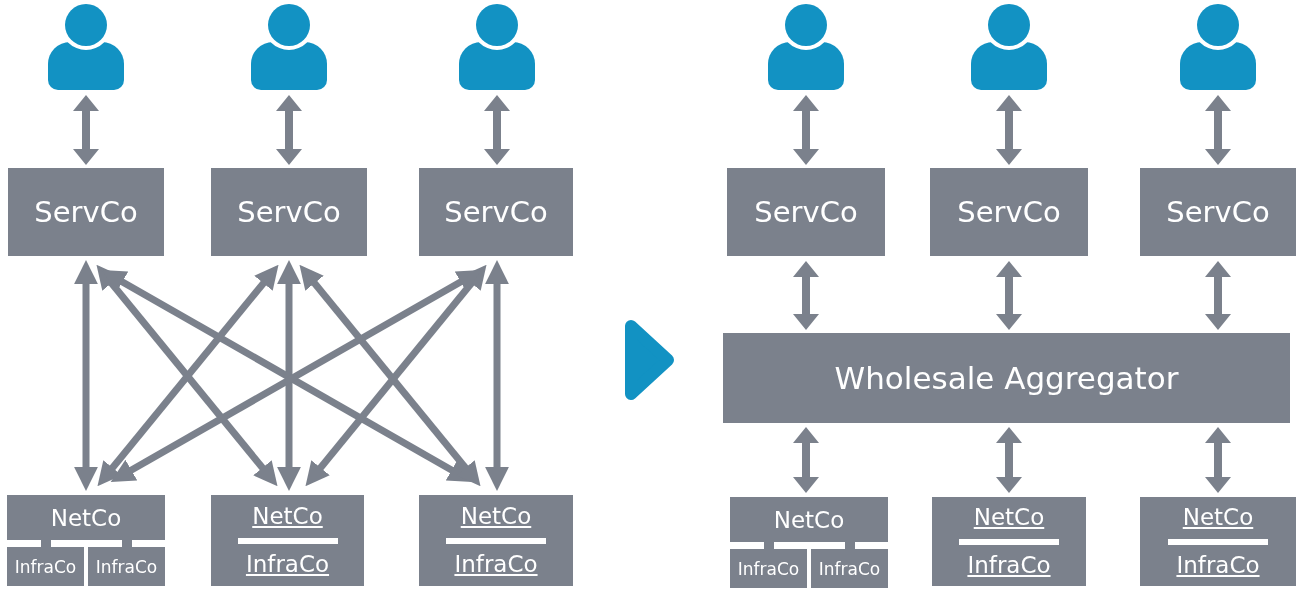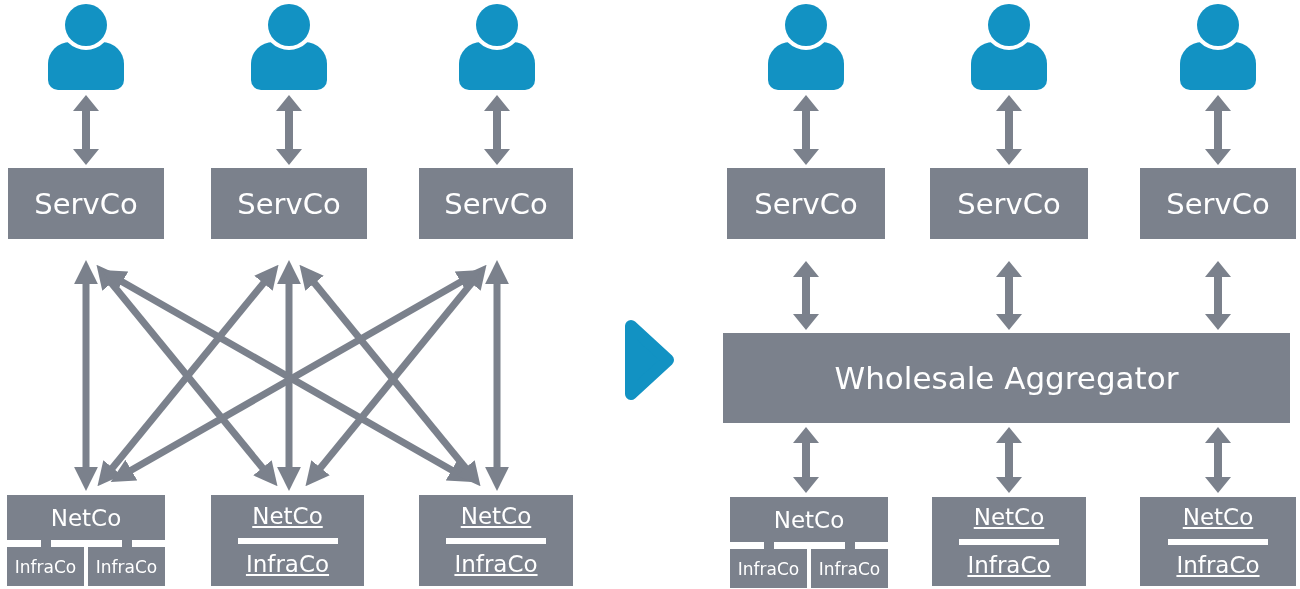--- a/index.html
+++ b/index.html
@@ -14,21 +14,21 @@
   
   .gbox {
     position: absolute;
     background: #7b818c;
     color: #ffffff;
     display: flex;
     align-items: center;
     justify-content: center;
     box-sizing: border-box;
   }
-  .servco { top: 168px; height: 71px; font-size: 29px; }
+  .servco { top: 168px; height: 88px; font-size: 29px; }
   .agg    { left: 723px; top: 333px; width: 567px; height: 90px; font-size: 31px; }
 
   
   .person { position: absolute; top: 4px; width: 76px; height: 86px; }
   .person .head {
     position: absolute; top: 0; left: 17px; width: 42px; height: 42px;
     border-radius: 50%; background: #1292c3; box-shadow: 0 0 0 4px #ffffff; z-index: 2;
   }
   .person .torso {
     position: absolute; top: 38px; left: 0; width: 76px; height: 48px;

